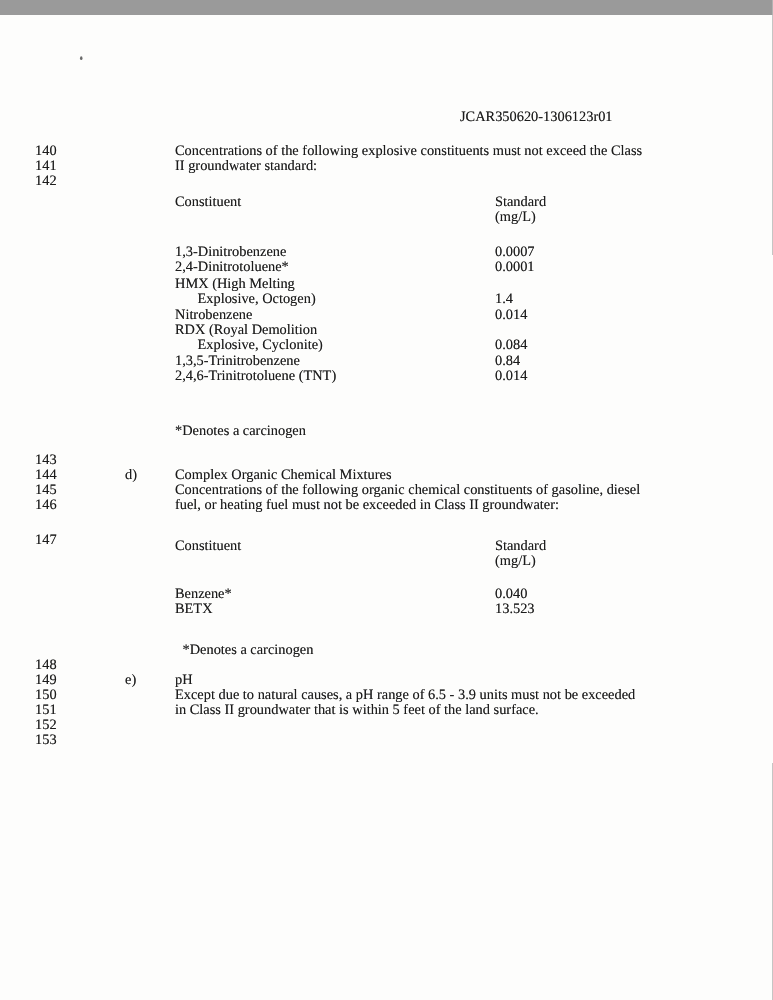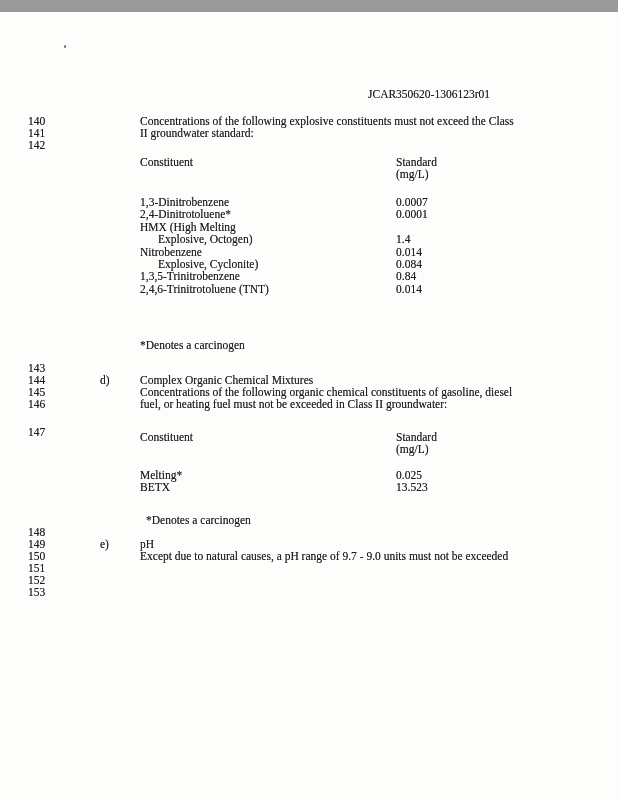--- a/index.html
+++ b/index.html
@@ -86,20 +86,24 @@
       <span class="cval"></span>
     </div>
     <div class="trow indent">
       <span class="cname">Explosive, Octogen)</span>
       <span class="cval">1.4</span>
     </div>
     <div class="trow">
       <span class="cname">Nitrobenzene</span>
       <span class="cval">0.014</span>
     </div>
+    <div class="trow">
+      <span class="cname">RDX (Royal Demolition</span>
+      <span class="cval"></span>
+    </div>
     <div class="trow indent">
       <span class="cname">Explosive, Cyclonite)</span>
       <span class="cval">0.084</span>
     </div>
     <div class="trow">
       <span class="cname">1,3,5-Trinitrobenzene</span>
       <span class="cval">0.84</span>
     </div>
     <div class="trow">
       <span class="cname">2,4,6-Trinitrotoluene (TNT)</span>
@@ -113,32 +117,33 @@
   <div class="tl" style="top:362px">Complex Organic Chemical Mixtures</div>
   <div class="tl" style="top:386px">fuel, or heating fuel must not be exceeded in Class II groundwater:</div>
   <div class="tl" style="top:374px">Concentrations of the following organic chemical constituents of gasoline, diesel</div>
 
   <div class="tl" style="top:419px">Constituent</div>
   <div class="col2" style="top:419px">Standard</div>
   <div class="col2" style="top:431px">(mg/L)</div>
 
   <div class="table-rows" style="top:457px">
     <div class="trow">
-      <span class="cname">Melting*</span>
-      <span class="cval">0.025</span>
+      <span class="cname">Benzene*</span>
+      <span class="cval">0.040</span>
     </div>
     <div class="trow">
       <span class="cname">BETX</span>
       <span class="cval">13.523</span>
     </div>
   </div>
 
   <div class="footnote" style="left:146px; top:502px">*Denotes a carcinogen</div>
 
   <div class="letter" style="top:526px">e)</div>
   <div class="tl" style="top:526px">pH</div>
-  <div class="tl" style="top:538px">Except due to natural causes, a pH range of 9.7 - 9.0 units must not be exceeded</div>
+  <div class="tl" style="top:538px">Except due to natural causes, a pH range of 6.5 - 3.9 units must not be exceeded</div>
+  <div class="tl" style="top:550px">in Class II groundwater that is within 5 feet of the land surface.</div>
 
 
   <div class="scan-edge-shadow"></div>
   <div class="scan-edge-bottom"></div>
 
 </div>
 
 </body></html>

